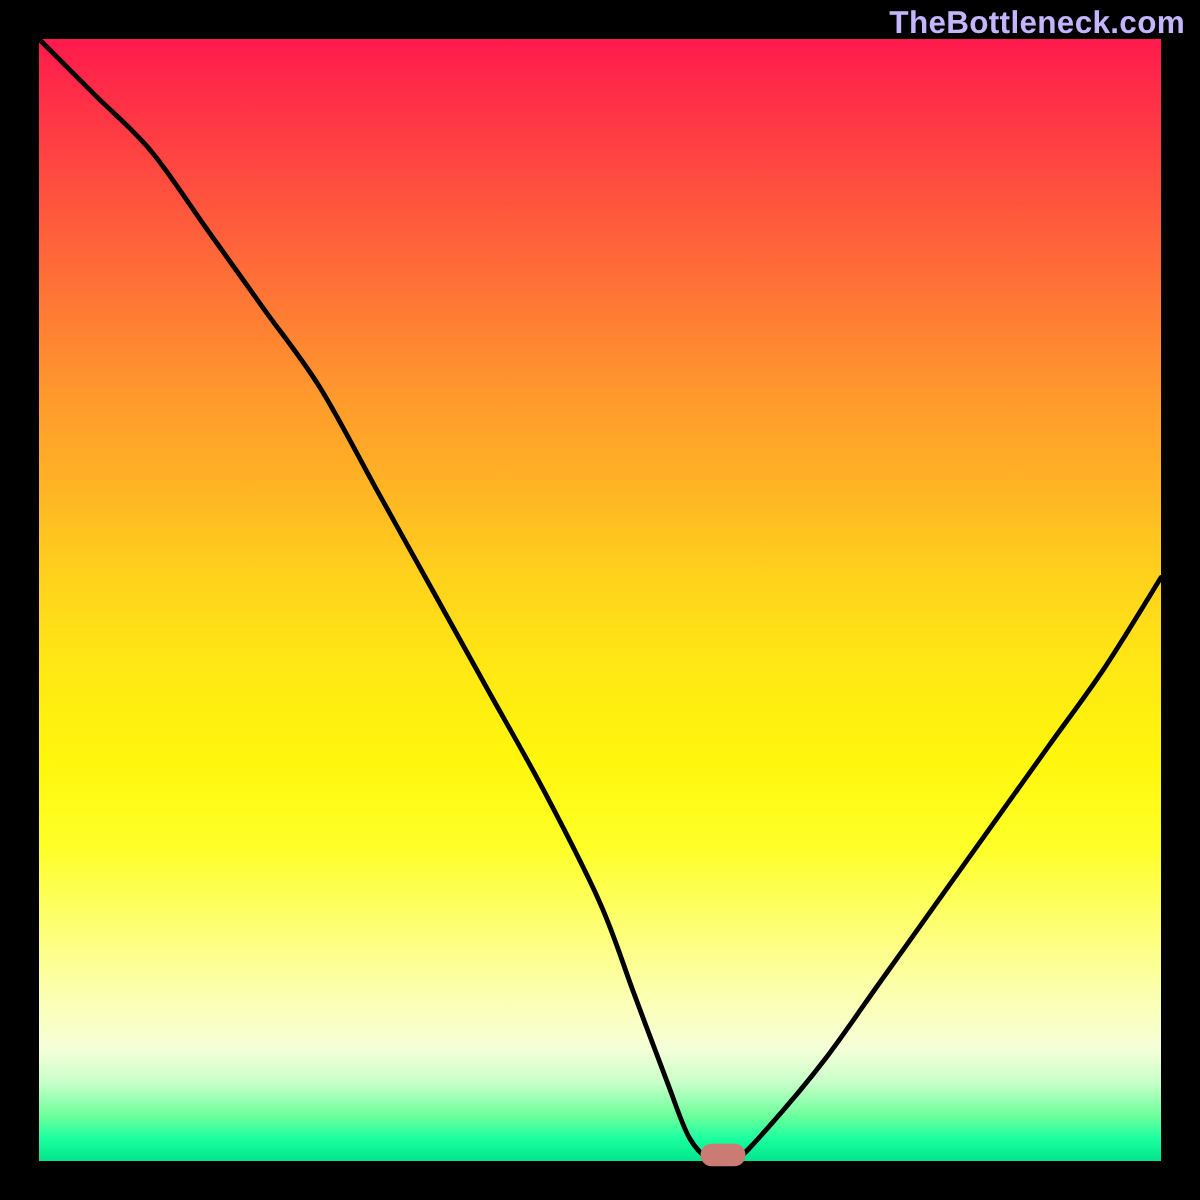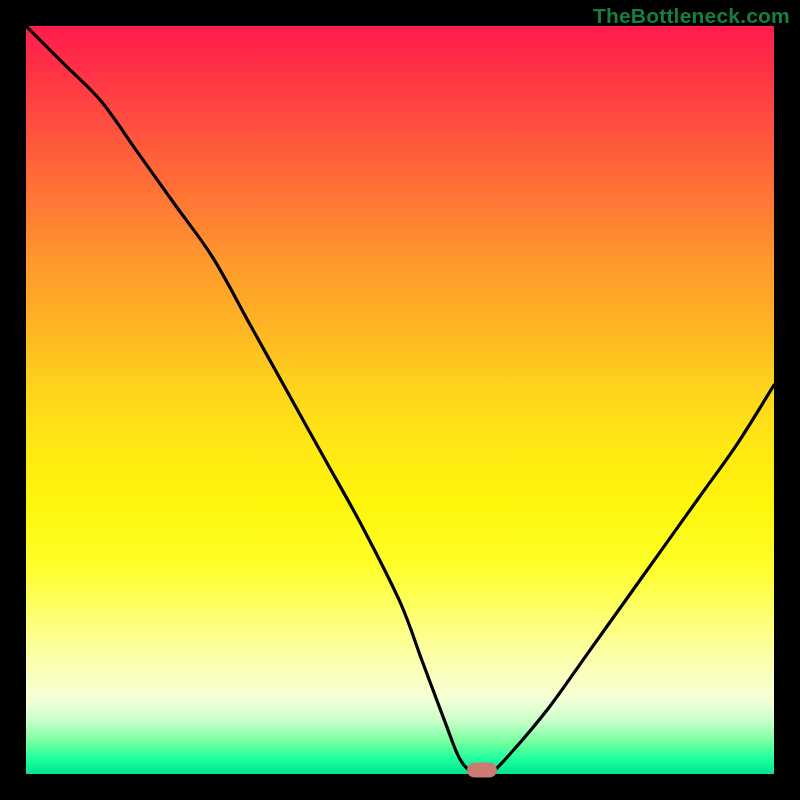--- a/index.html
+++ b/index.html
@@ -42,21 +42,21 @@
       #1cffa0 98%,
       #00e58c 100%
     );
   }
   .watermark {
     position: absolute;
     top: 4px;
     right: 10px;
     font-size: 21px;
     font-weight: 600;
-    color: #15803d;
+    color: #c4b5fd;
     letter-spacing: 0.2px;
     user-select: none;
   }
   svg.curve {
     position: absolute;
     left: 0;
     top: 0;
     width: 748px;
     height: 748px;
   }

